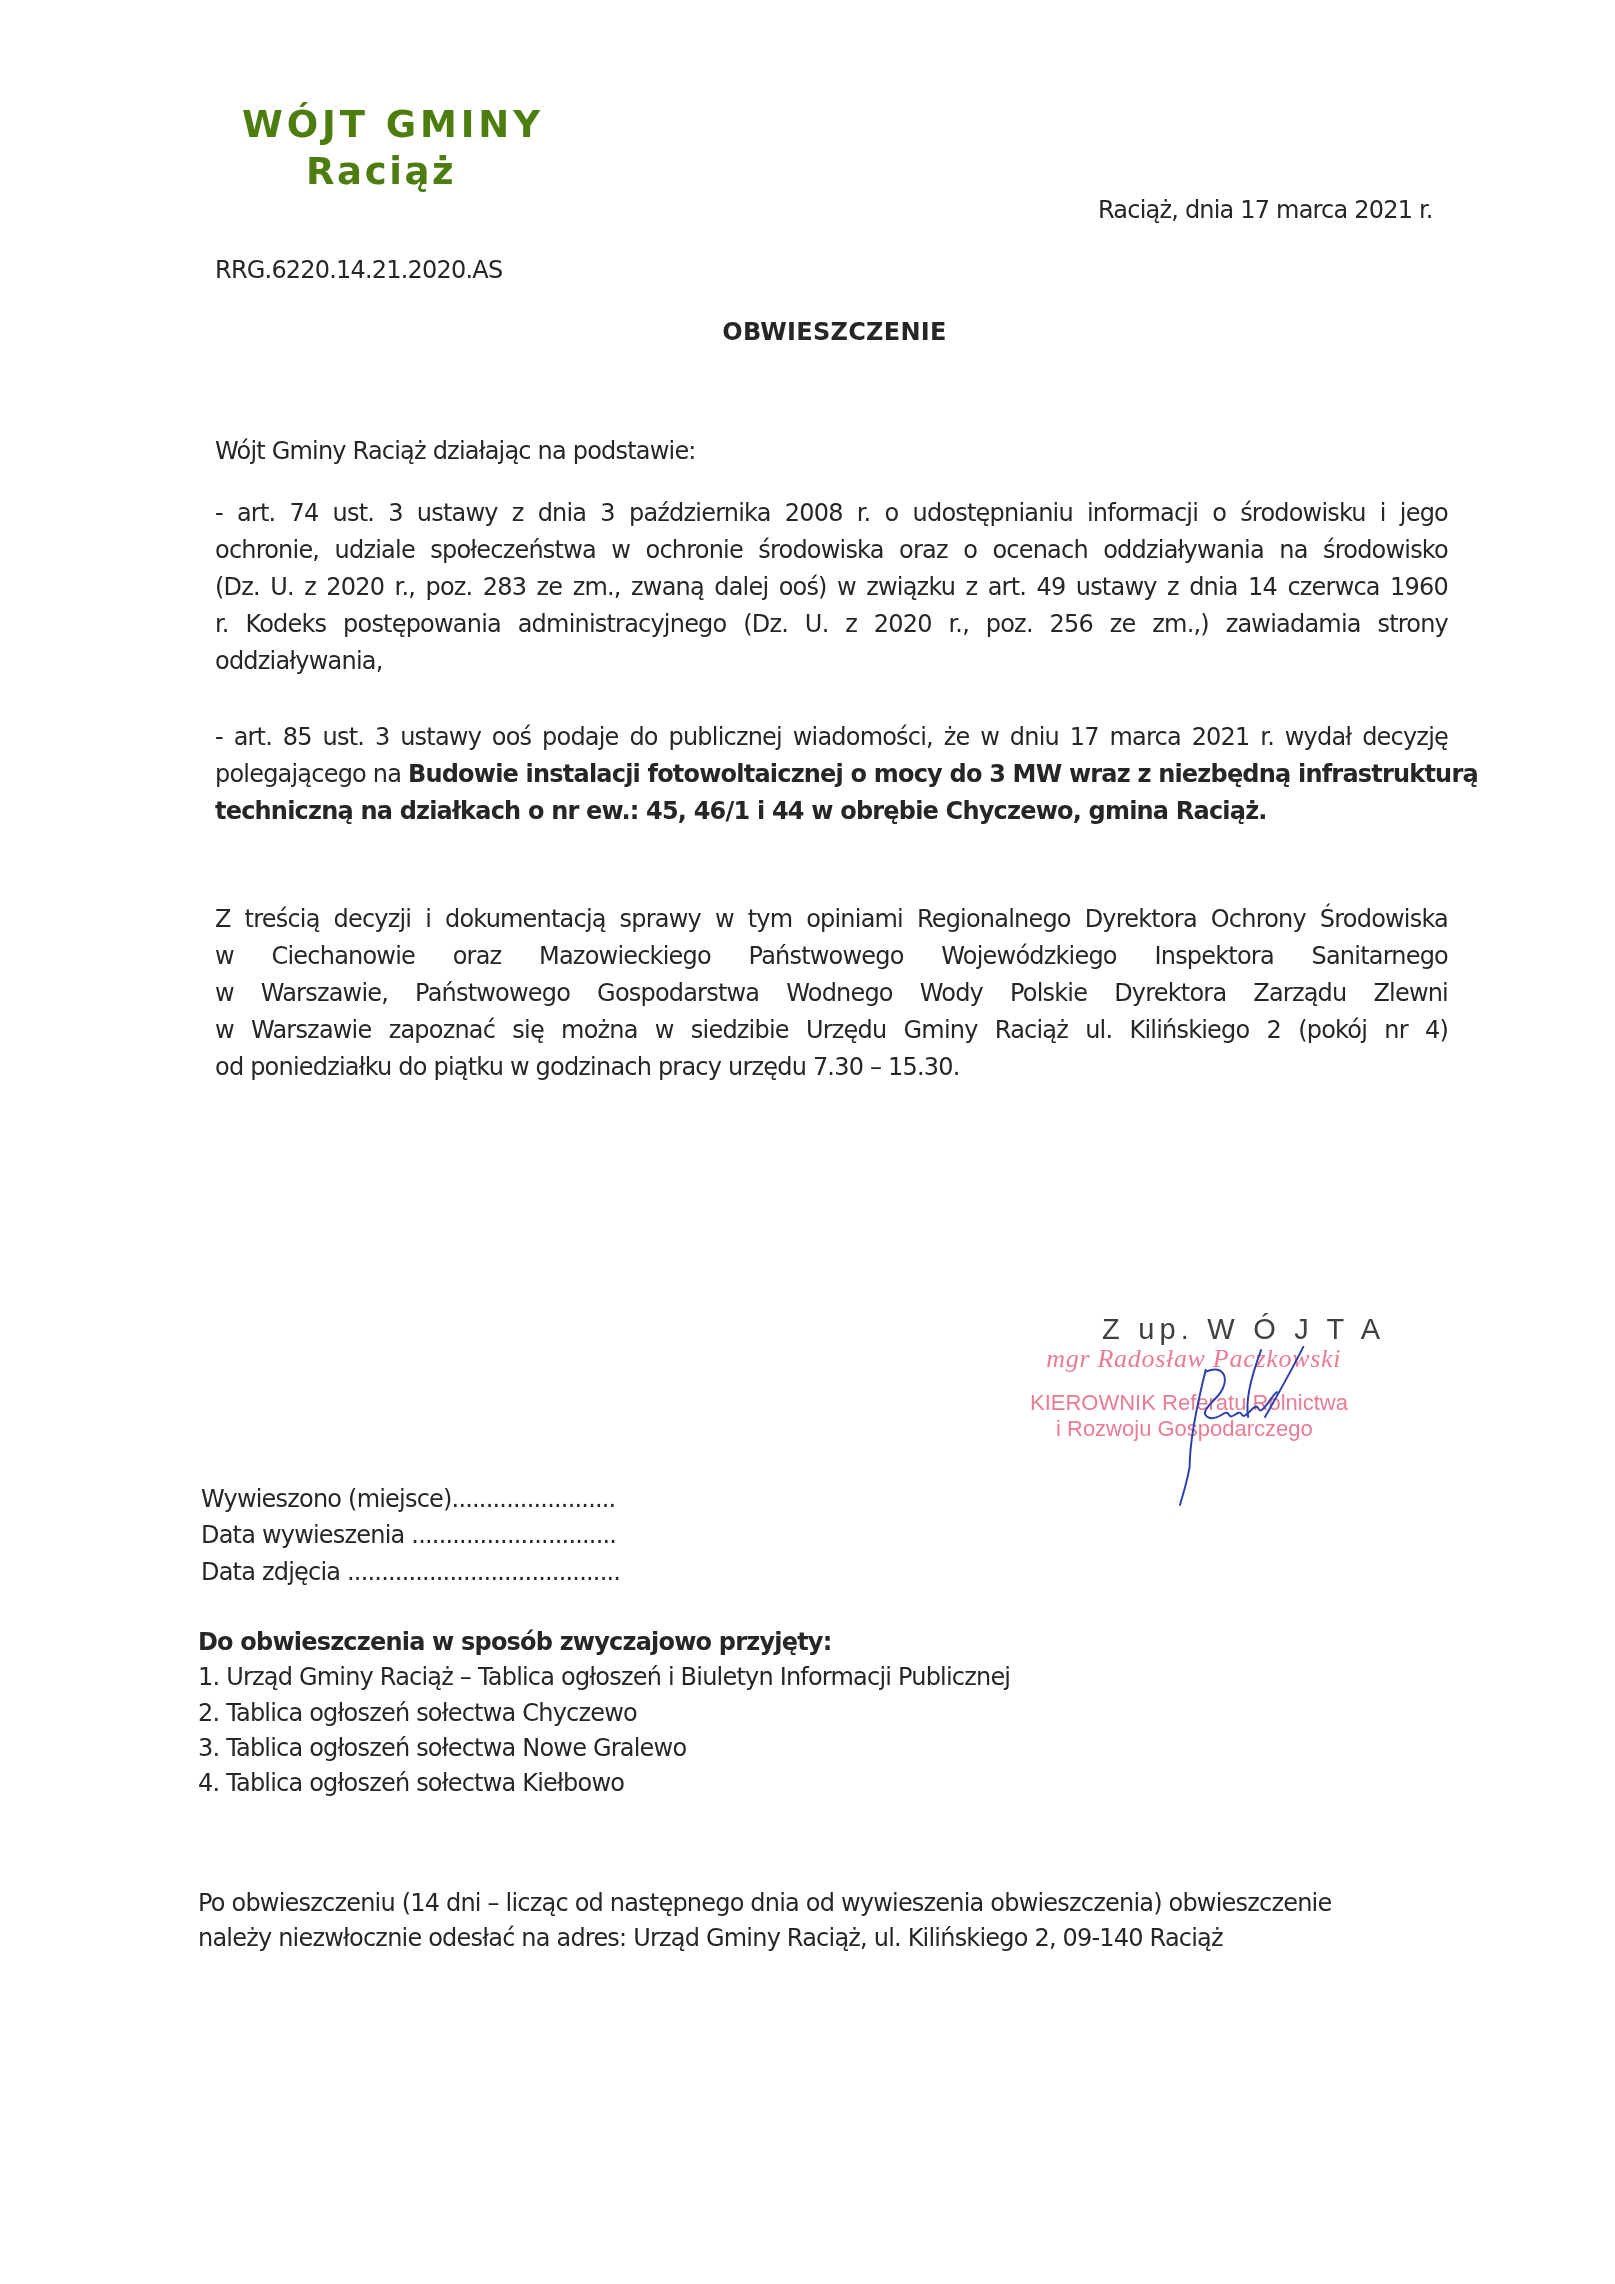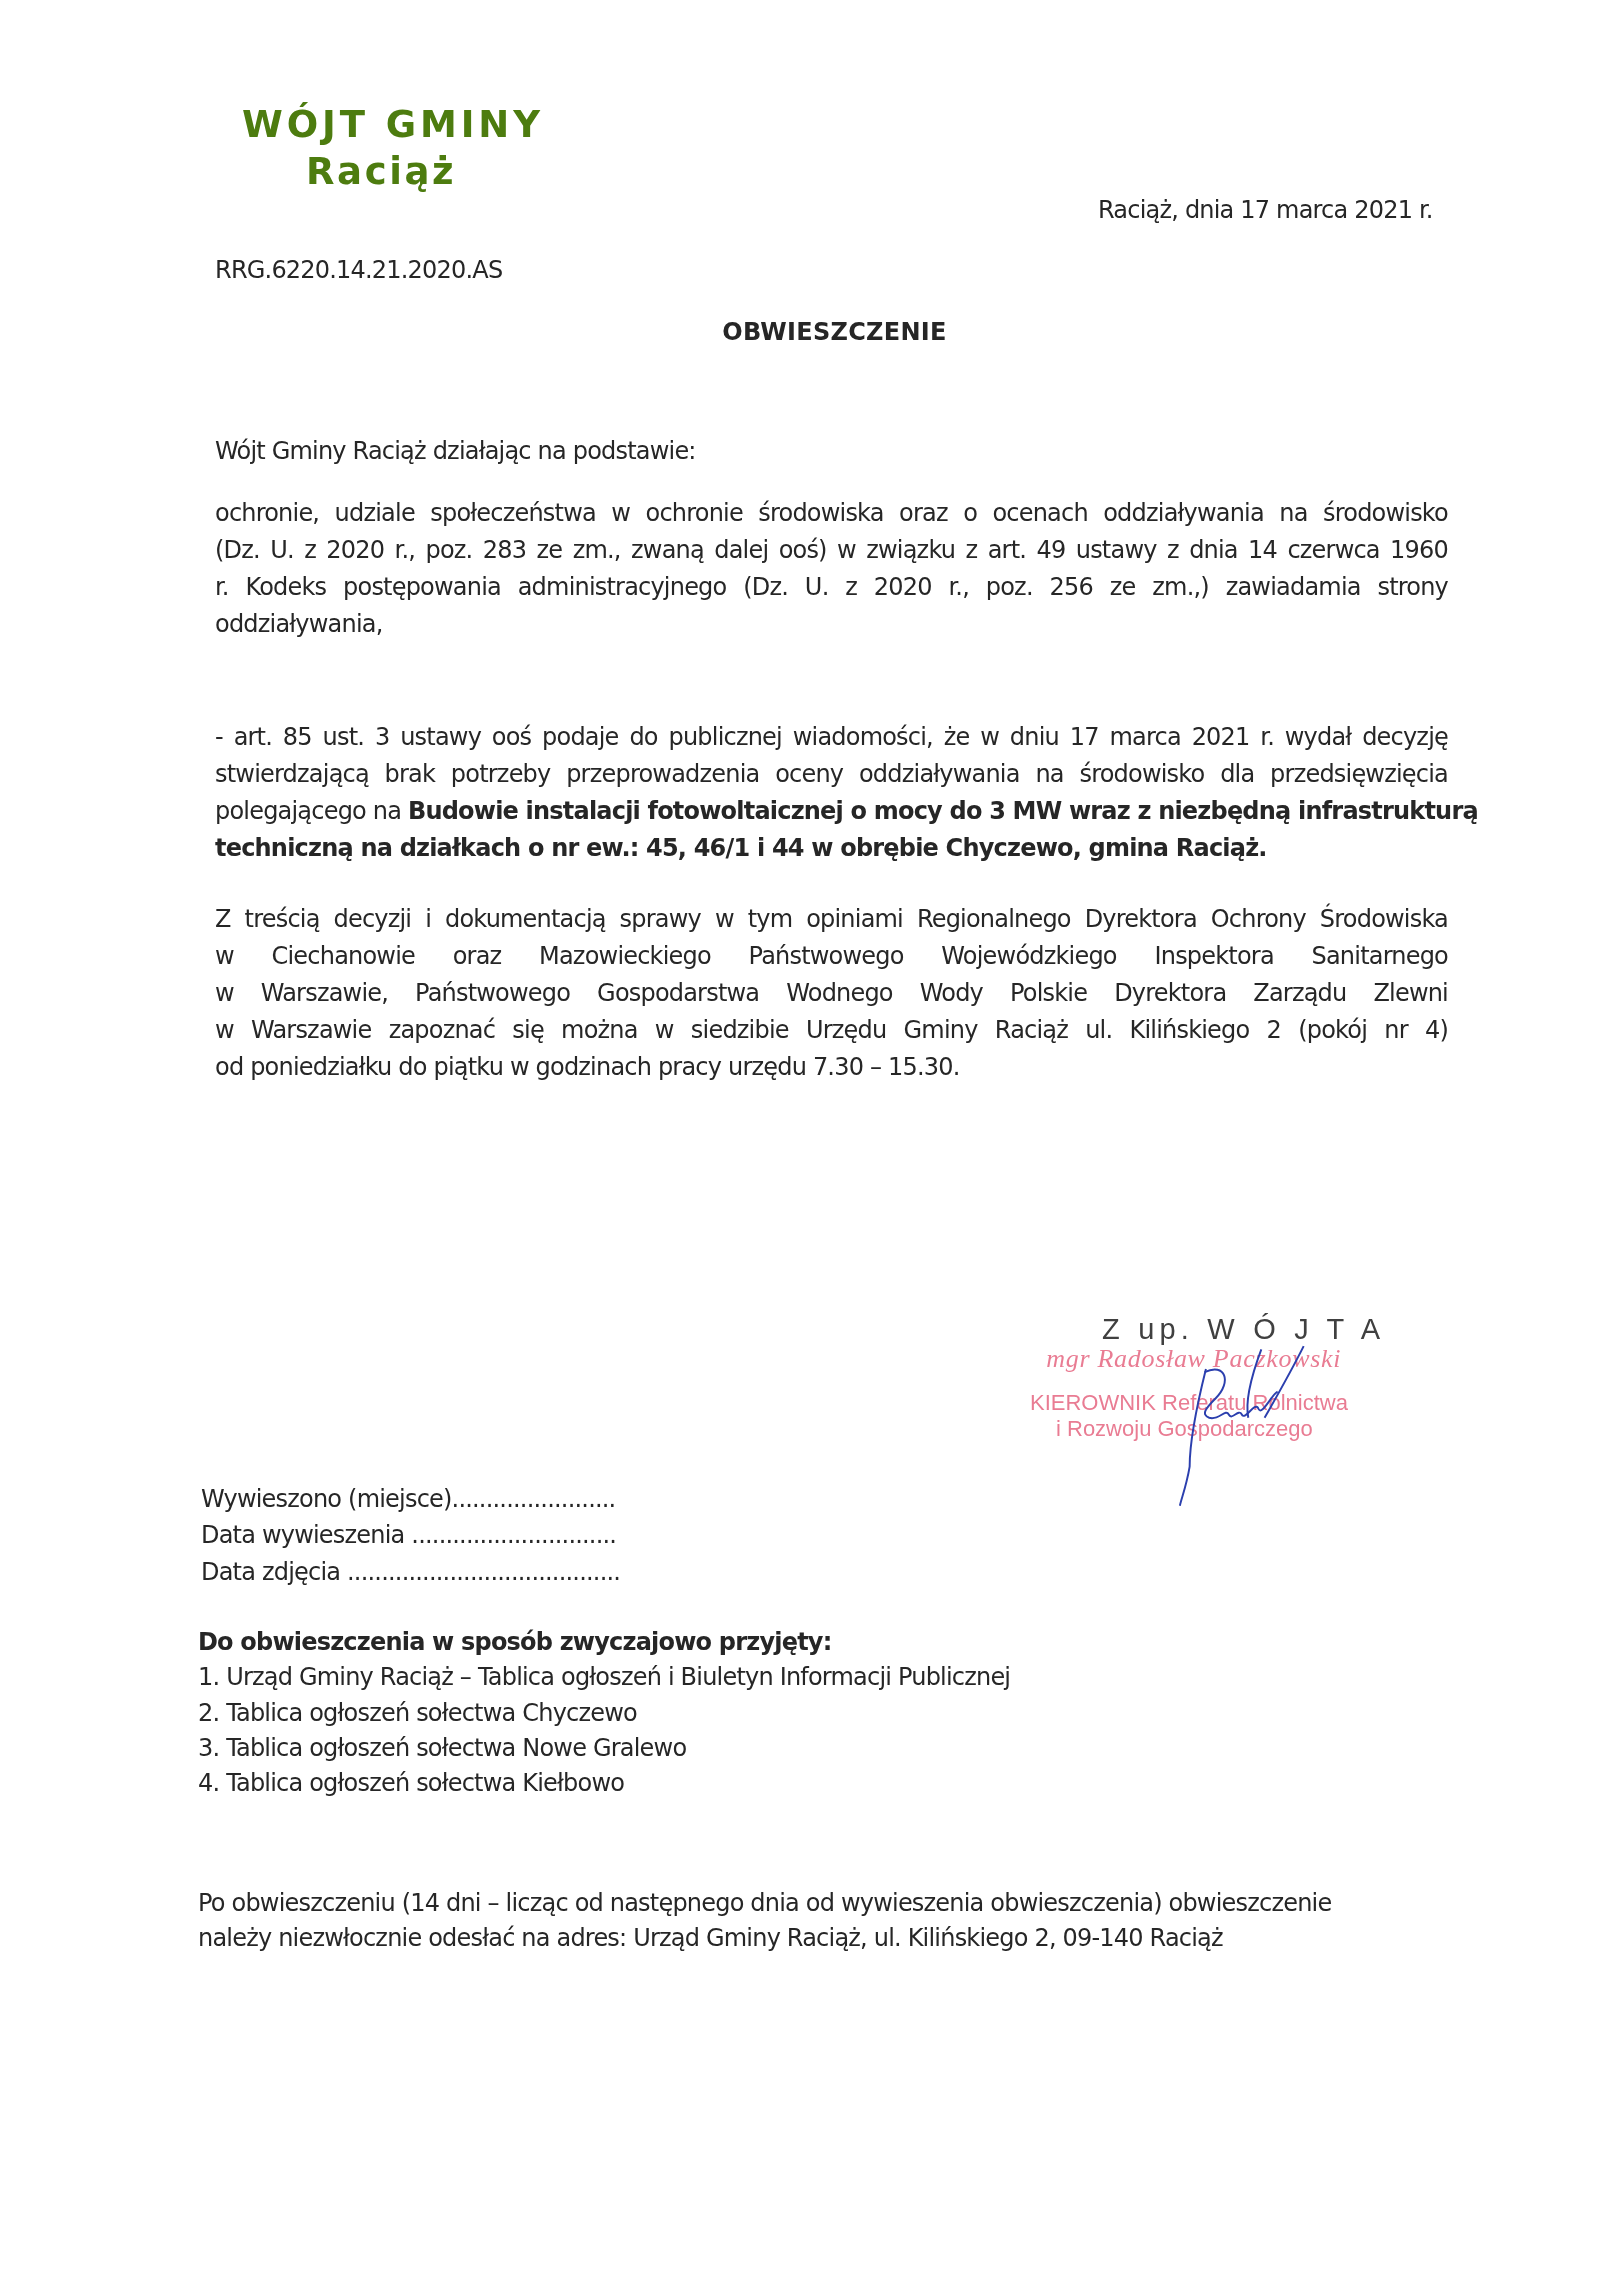--- a/index.html
+++ b/index.html
@@ -40,29 +40,29 @@
 <div class="abs stamp stamp1">WÓJT GMINY</div>
 <div class="abs stamp stamp2">Raciąż</div>
 
 <div class="abs txt date">Raciąż, dnia 17 marca 2021 r.</div>
 <div class="abs txt ref">RRG.6220.14.21.2020.AS</div>
 <div class="abs txt title">OBWIESZCZENIE</div>
 
 <div class="abs txt intro">Wójt Gminy Raciąż działając na podstawie:</div>
 
 <div class="para txt p1">
+  <span class="line">- art. 74 ust. 3 ustawy z dnia 3 października 2008 r. o udostępnianiu informacji o środowisku i jego</span>
   <span class="line">ochronie, udziale społeczeństwa w ochronie środowiska oraz o ocenach oddziaływania na środowisko</span>
   <span class="line">(Dz. U. z 2020 r., poz. 283 ze zm., zwaną dalej ooś) w związku z art. 49 ustawy z dnia 14 czerwca 1960</span>
   <span class="line">r. Kodeks postępowania administracyjnego (Dz. U. z 2020 r., poz. 256 ze zm.,) zawiadamia strony</span>
   <span class="line last">oddziaływania,</span>
 </div>
 
 <div class="para txt p2">
   <span class="line">- art. 85 ust. 3 ustawy ooś podaje do publicznej wiadomości, że w dniu 17 marca 2021 r. wydał decyzję</span>
-  <span class="line">stwierdzającą brak potrzeby przeprowadzenia oceny oddziaływania na środowisko dla  przedsięwzięcia</span>
   <span class="line"><span>polegającego na </span><b>Budowie instalacji fotowoltaicznej o mocy do 3 MW wraz  z niezbędną infrastrukturą</b></span>
   <span class="line last"><b>techniczną na działkach o nr ew.: 45, 46/1 i 44 w obrębie Chyczewo, gmina Raciąż.</b></span>
 </div>
 
 <div class="para txt p3">
   <span class="line">Z treścią decyzji i dokumentacją sprawy w tym opiniami Regionalnego Dyrektora Ochrony Środowiska</span>
   <span class="line">w Ciechanowie oraz Mazowieckiego Państwowego Wojewódzkiego Inspektora Sanitarnego</span>
   <span class="line">w Warszawie, Państwowego Gospodarstwa Wodnego Wody Polskie Dyrektora Zarządu Zlewni</span>
   <span class="line">w Warszawie zapoznać się można w siedzibie Urzędu Gminy Raciąż ul. Kilińskiego 2 (pokój nr 4)</span>
   <span class="line last">od poniedziałku do piątku w godzinach pracy urzędu 7.30 – 15.30.</span>

